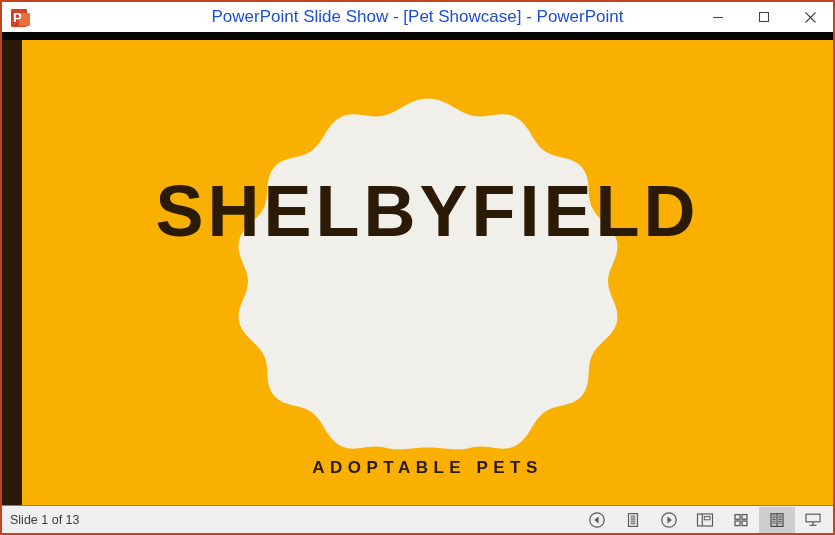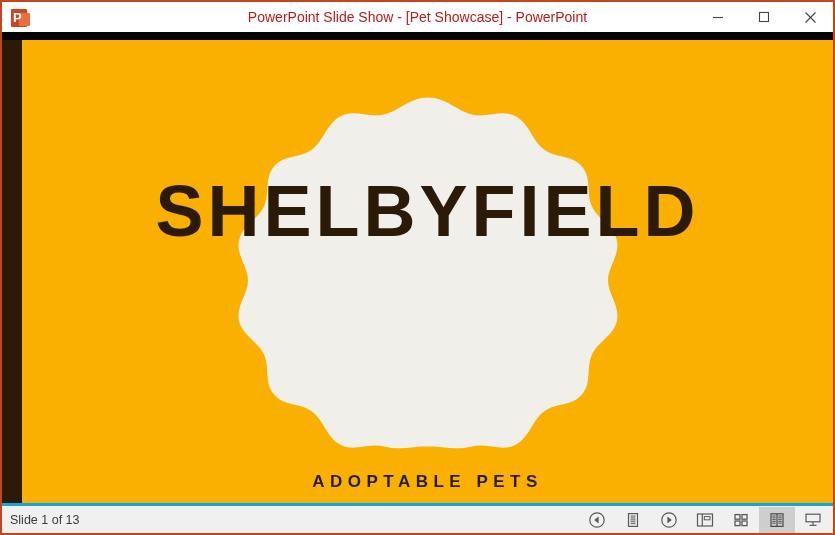--- a/index.html
+++ b/index.html
@@ -63,22 +63,22 @@
     width: 16px; height: 18px;
     color: #ffffff;
     font-size: 13px;
     font-weight: bold;
     line-height: 18px;
     font-family: "Liberation Sans", sans-serif;
   }
   .title-text {
     width: 100%;
     text-align: center;
-    font-size: 14px;
-    color: #b91c1c;
+    font-size: 17px;
+    color: #1d4ed8;
     font-family: "Liberation Sans", sans-serif;
     user-select: none;
   }
   .win-controls {
     position: absolute;
     right: 0; top: 0;
     height: 30px;
     display: flex;
     align-items: center;
   }
@@ -156,29 +156,28 @@
     position: absolute;
     left: 0; right: 0;
     top: 418px;
     text-align: center;
     color: #2B1A05;
     font-family: "Liberation Sans", sans-serif;
     font-weight: bold;
     font-size: 17px;
     letter-spacing: 5.5px;
     white-space: nowrap;
-    margin-top: 14px;
   }
 
   
   .statusbar {
     position: relative;
     flex: 0 0 27px;
     background: #F0F0F0;
-    border-top: 3px solid #0ea5e9;
+    border-top: 1px solid #0ea5e9;
     display: flex;
     align-items: center;
   }
   .status-label {
     margin-left: 8px;
     font-size: 12.5px;
     color: #3B3B3B;
     font-family: "Liberation Sans", sans-serif;
     user-select: none;
   }

